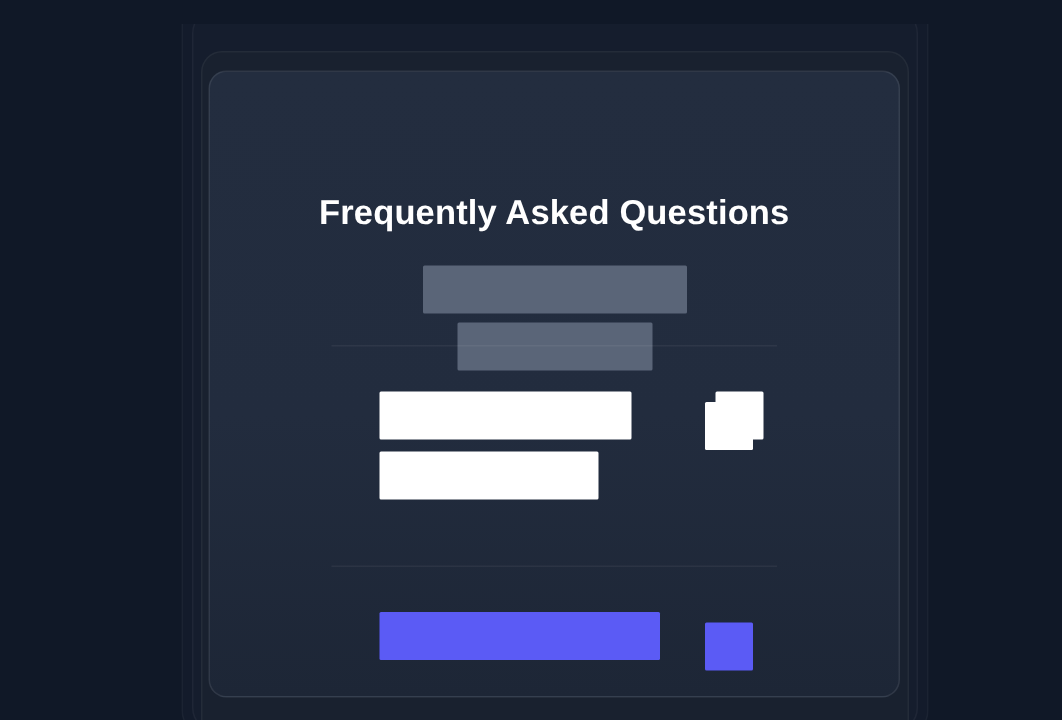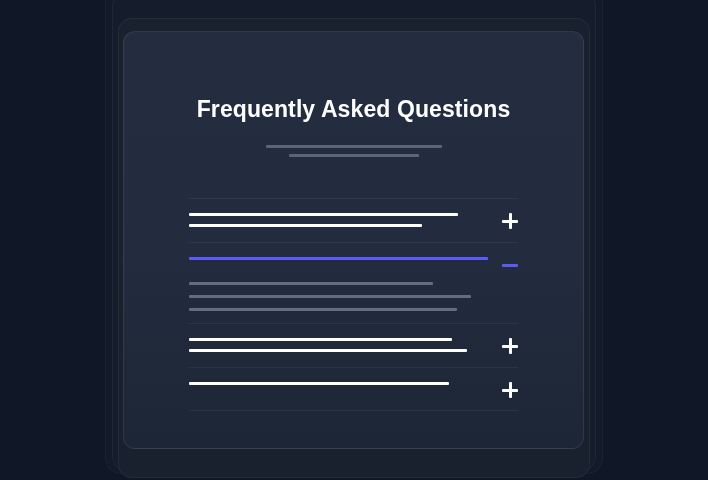--- a/index.html
+++ b/index.html
@@ -1,15 +1,15 @@
 <!DOCTYPE html>
 <html><head>
 <meta charset="utf-8">
 <style>
-  * { box-sizing: border-box; margin: 0; padding: 0; }
+  * { box-sizing: border-box; margin: 0; padding: 16px; }
 
   html, body {
     width: 708px;
     height: 480px;
     overflow: hidden;
   }
 
   body {
     background: #101827;
     font-family: "Liberation Sans", sans-serif;

